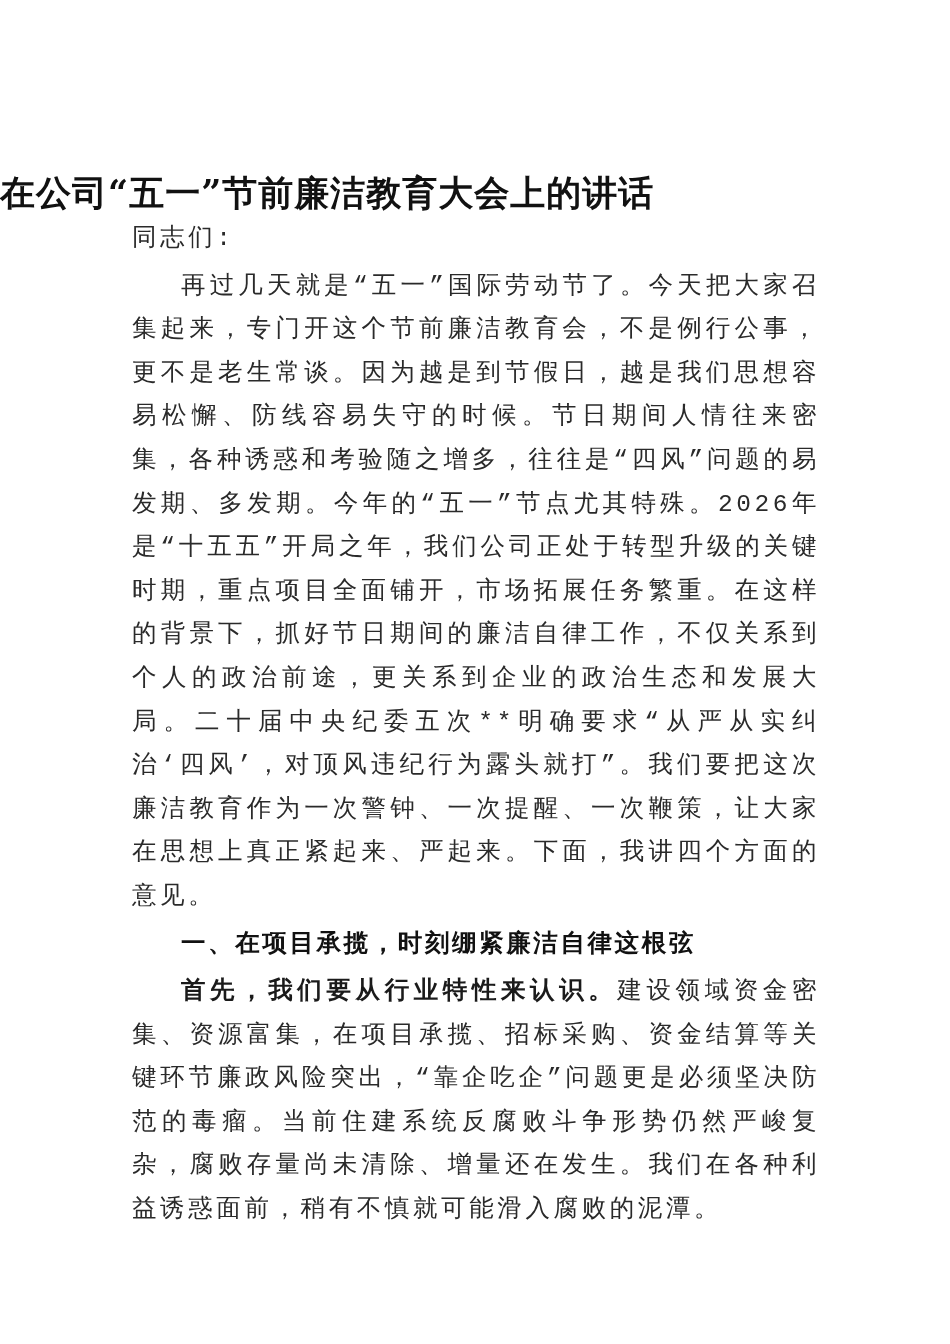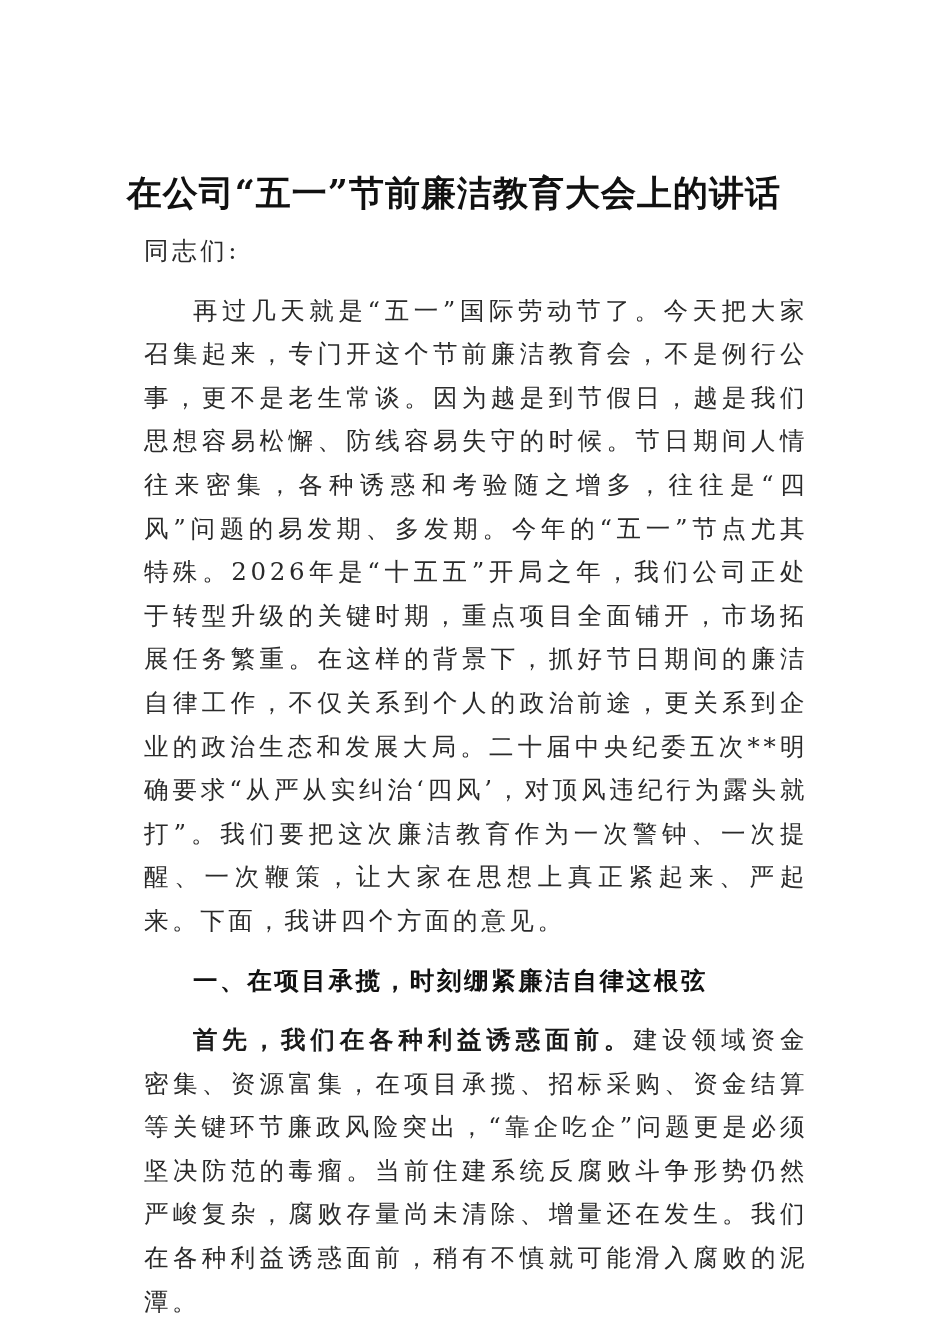--- a/index.html
+++ b/index.html
@@ -21,43 +21,44 @@
       top: 0;
       width: 950px;
       height: 1344px;
       background: #ffffff;
     }
     .title {
       position: absolute;
       left: 0;
       top: 168px;
       width: 781px;
-      text-align: right;
+      text-align: left;
       font-size: 35px;
       font-weight: bold;
       letter-spacing: 1px;
       line-height: 50px;
       color: #111111;
       margin: 0;
     }
     .body-text {
       position: absolute;
       left: 128px;
       top: 213px;
       width: 696px;
       font-size: 24.5px;
       line-height: 43.6px;
       letter-spacing: 3.6px;
       color: #2a2a2a;
       text-align: justify;
       text-justify: inter-character;
     }
     .body-text p {
-      margin: 16px;
+      margin: 4px;
       padding: 0;
+      font-family: Liberation Mono, monospace;
     }
     .salutation {
       text-indent: 0;
     }
     .para {
       text-indent: 2em;
     }
     .section-heading {
       text-indent: 2em;
       font-weight: bold;
@@ -77,16 +78,16 @@
   <h1 class="title">在公司“五一”节前廉洁教育大会上的讲话</h1>
 
   <div class="body-text">
 
     <p class="salutation">同志们:</p>
 
     <p class="para">再过几天就是“五一”国际劳动节了。今天把大家召集起来，专门开这个节前廉洁教育会，不是例行公事，更不是老生常谈。因为越是到节假日，越是我们思想容易松懈、防线容易失守的时候。节日期间人情往来密集，各种诱惑和考验随之增多，往往是“四风”问题的易发期、多发期。今年的“五一”节点尤其特殊。2026年是“十五五”开局之年，我们公司正处于转型升级的关键时期，重点项目全面铺开，市场拓展任务繁重。在这样的背景下，抓好节日期间的廉洁自律工作，不仅关系到个人的政治前途，更关系到企业的政治生态和发展大局。二十届中央纪委五次**明确要求“从严从实纠治‘四风’，对顶风违纪行为露头就打”。我们要把这次廉洁教育作为一次警钟、一次提醒、一次鞭策，让大家在思想上真正紧起来、严起来。下面，我讲四个方面的意见。</p>
 
     <p class="section-heading">一、在项目承揽，时刻绷紧廉洁自律这根弦</p>
 
-    <p class="para"><span class="lead">首先，我们在各种利益诱惑面前。</span><span>建设领域资金密集、资源富集，在项目承揽、招标采购、资金结算等关键环节廉政风险突出，“靠企吃企”问题更是必须坚决防范的毒瘤。当前住建系统反腐败斗争形势仍然严峻复杂，腐败存量尚未清除、增量还在发生。我们在各种利益诱惑面前，稍有不慎就可能滑入腐败的泥潭。</span></p>
+    <p class="para"><span class="lead">首先，我们要从行业特性来认识。</span><span>建设领域资金密集、资源富集，在项目承揽、招标采购、资金结算等关键环节廉政风险突出，“靠企吃企”问题更是必须坚决防范的毒瘤。当前住建系统反腐败斗争形势仍然严峻复杂，腐败存量尚未清除、增量还在发生。我们在各种利益诱惑面前，稍有不慎就可能滑入腐败的泥潭。</span></p>
 
   </div>
 </div>
 
 </body></html>

